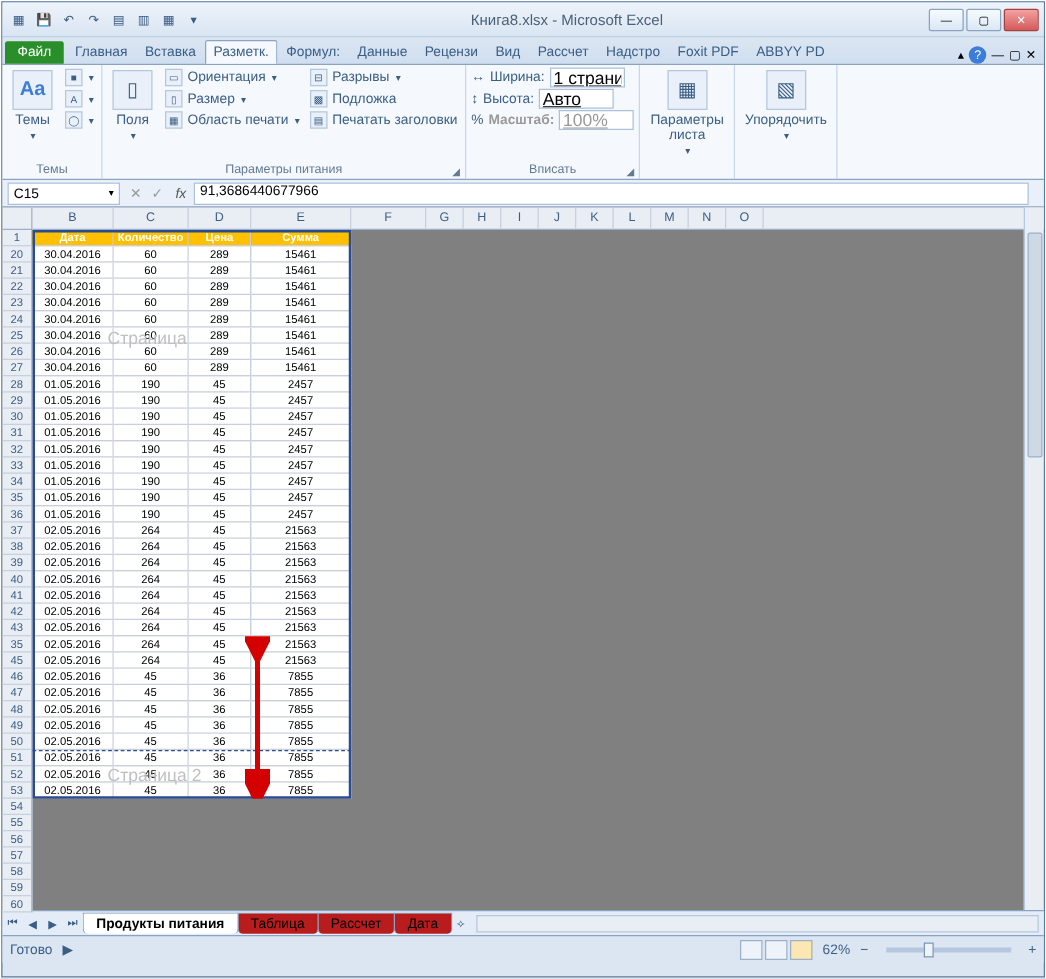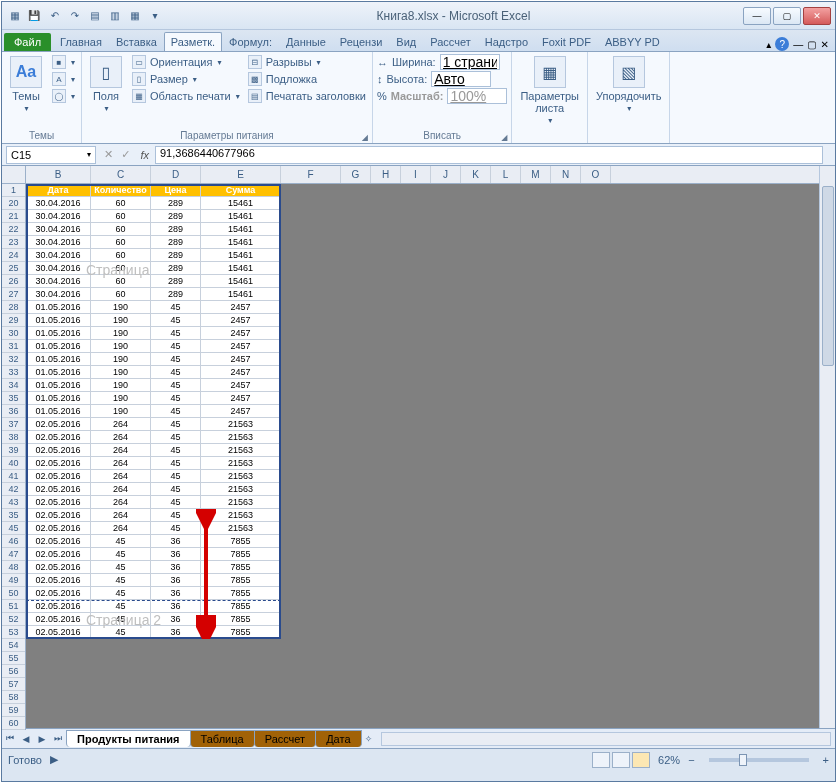--- a/index.html
+++ b/index.html
@@ -60,21 +60,21 @@
 .watermark { position: absolute; color: #bfbfbf; font-size: 14px; pointer-events: none; }
 .resize-arrow { position: absolute; pointer-events: none; }
 
 .vscroll { position: absolute; right: 0; top: 0; width: 16px; height: 100%; background: #e9edf4; border-left: 1px solid #b5c7de; }
 .vthumb { position: absolute; left: 2px; width: 12px; background: #cfd9e6; border: 1px solid #9bb0c9; border-radius: 2px; }
 
 
 .sheetbar { height: 20px; background: #e4ecf7; border-top: 1px solid #8aa3c1; display: flex; align-items: center; font-size: 11px; }
 .navbtn { width: 16px; text-align: center; color: #3b5e85; font-size: 9px; }
 .sheettab { padding: 2px 10px; background: #fff; border: 1px solid #8aa3c1; border-bottom: none; border-radius: 0 0 4px 4px; margin-right: -1px; }
-.sheettab.inactive { background: #a16207; text-align: center; }
+.sheettab.inactive { background: #b91c1c; text-align: center; }
 .hscroll { flex: 1; height: 14px; background: #e9edf4; margin: 0 4px; border: 1px solid #b5c7de; position: relative; }
 
 
 .statusbar { height: 22px; background: #dce6f2; border-top: 1px solid #8aa3c1; display: flex; align-items: center; font-size: 11px; color: #3b5e85; padding: 0 6px; gap: 8px; }
 .viewbtns { margin-left: auto; display: flex; gap: 2px; }
 .viewbtn { width: 18px; height: 16px; border: 1px solid #9bb0c9; background: #eef3fa; }
 .zoom-slider { width: 100px; height: 4px; background: #b5c7de; position: relative; margin: 0 6px; }
 .zoom-thumb { position: absolute; width: 8px; height: 12px; background: #eef3fa; border: 1px solid #7b94b3; top: -4px; left: 30px; }
 </style>
 </head>

